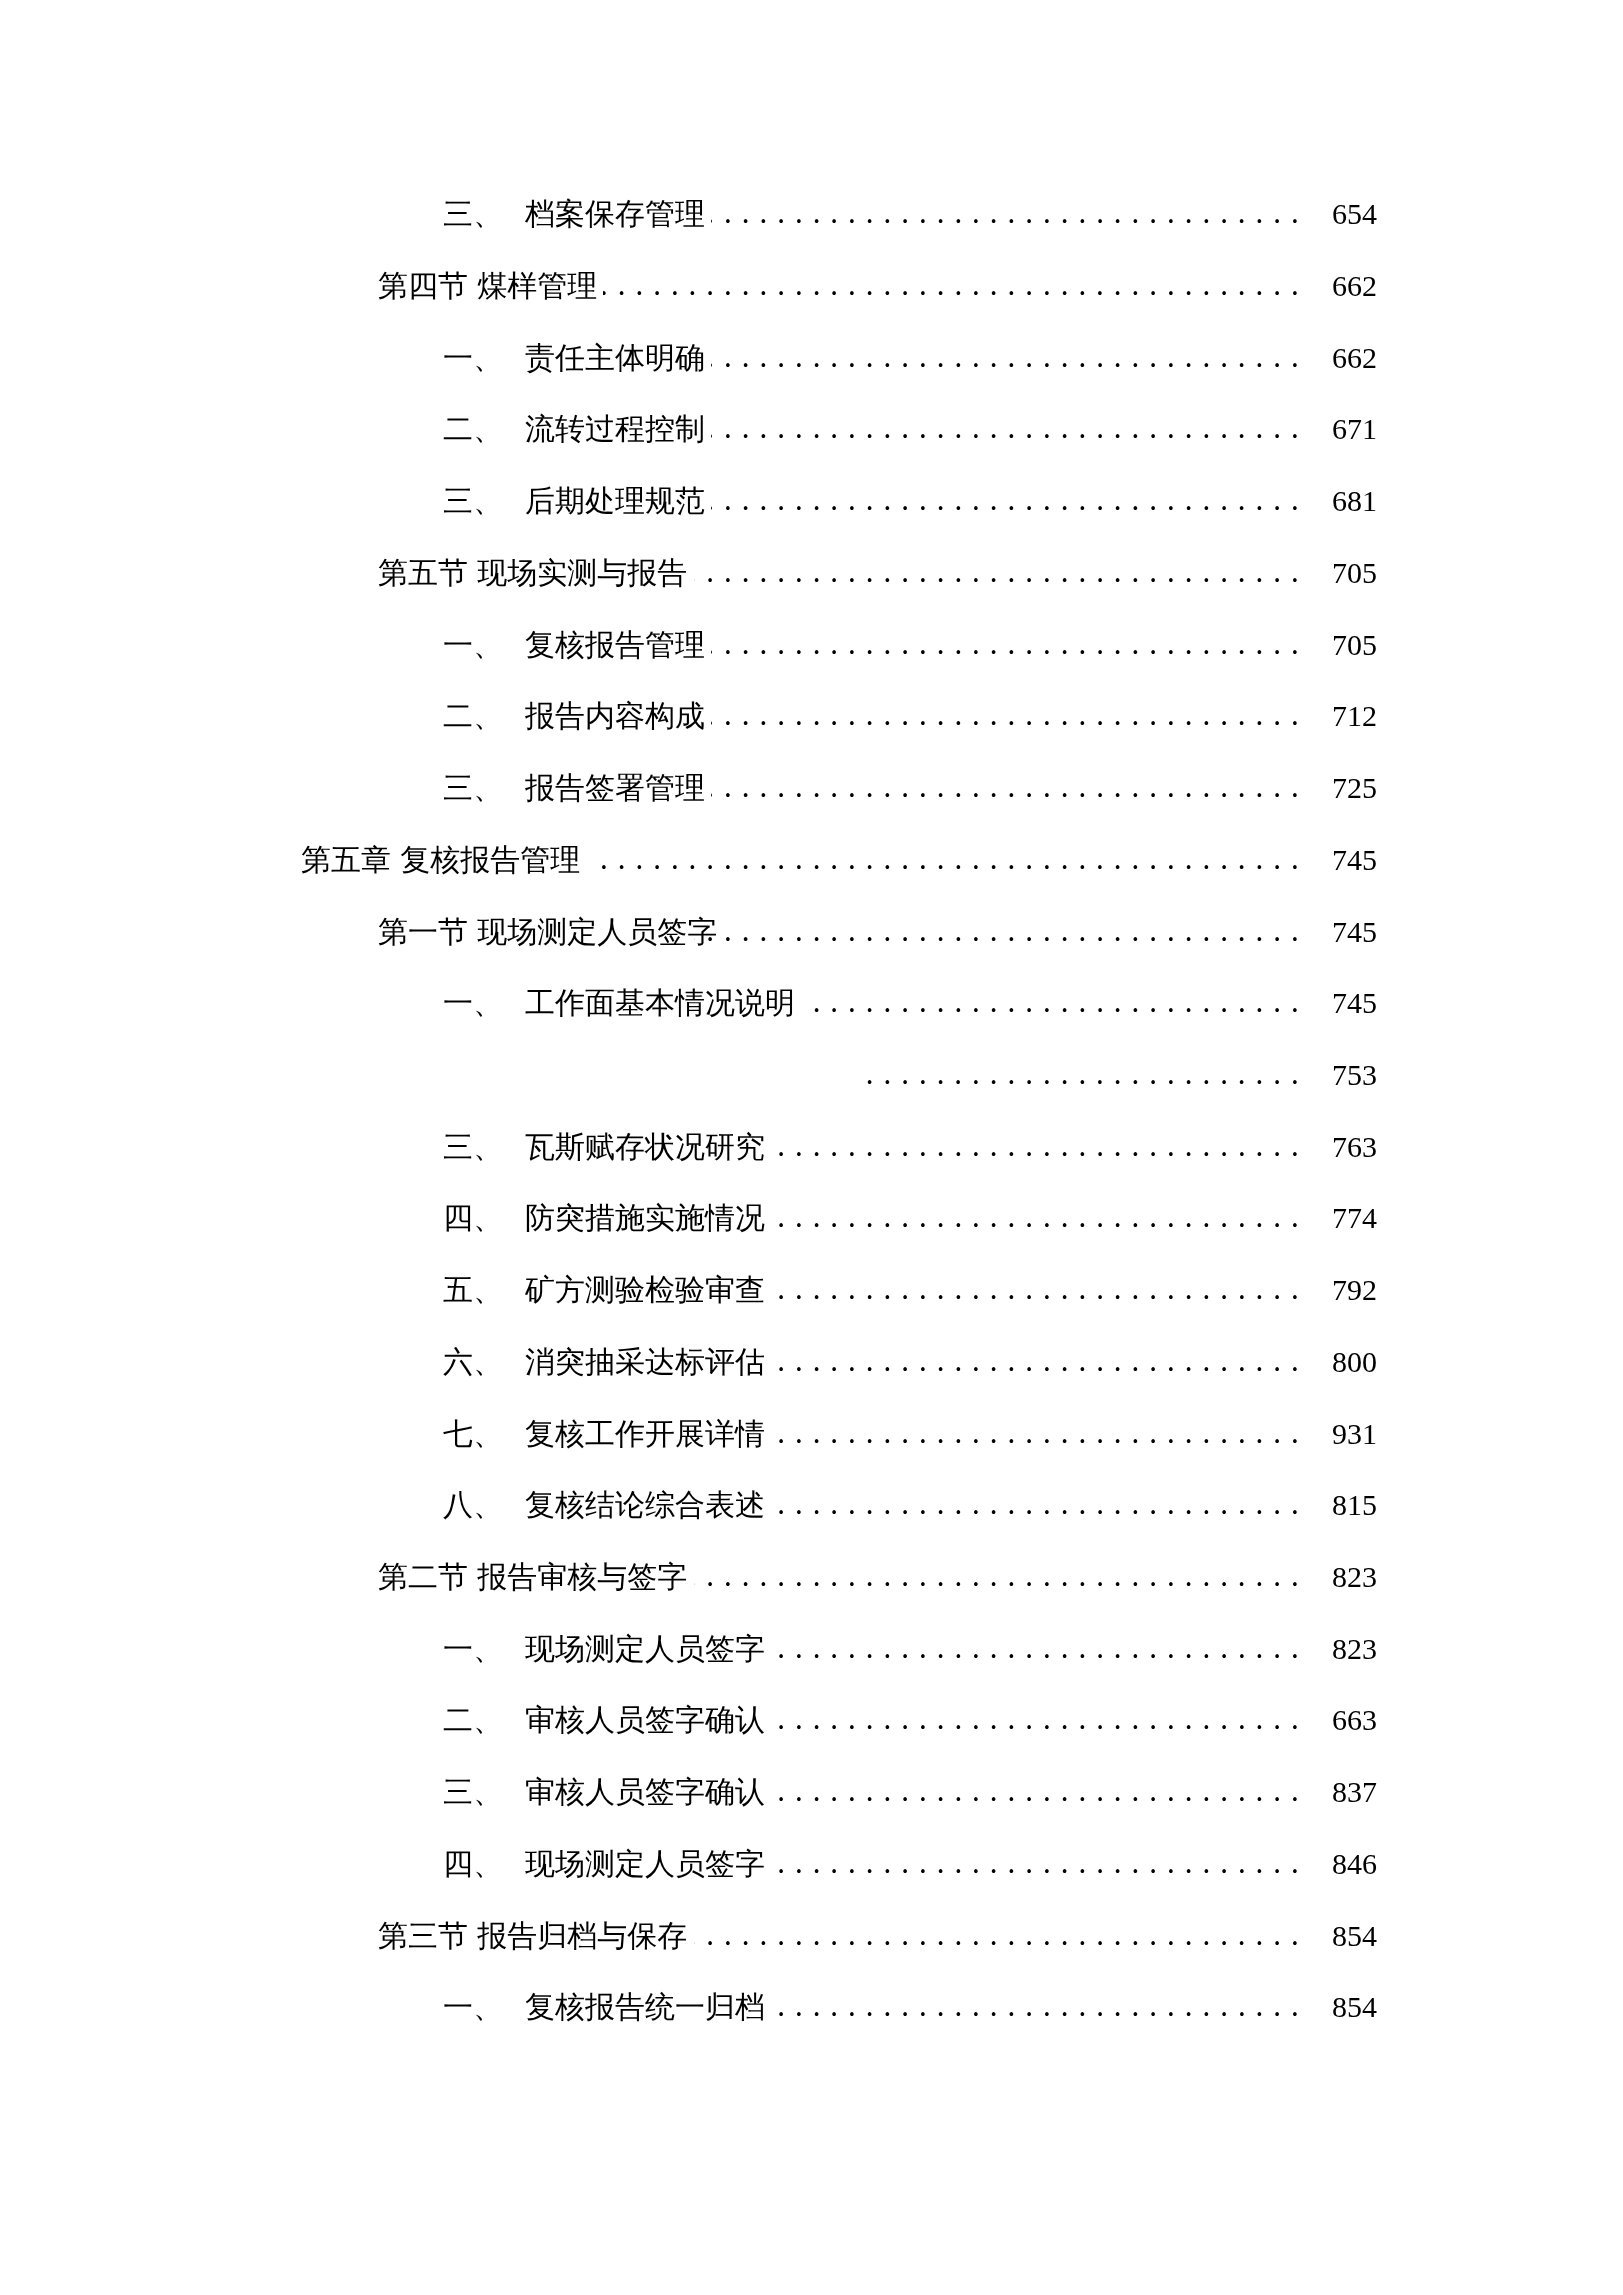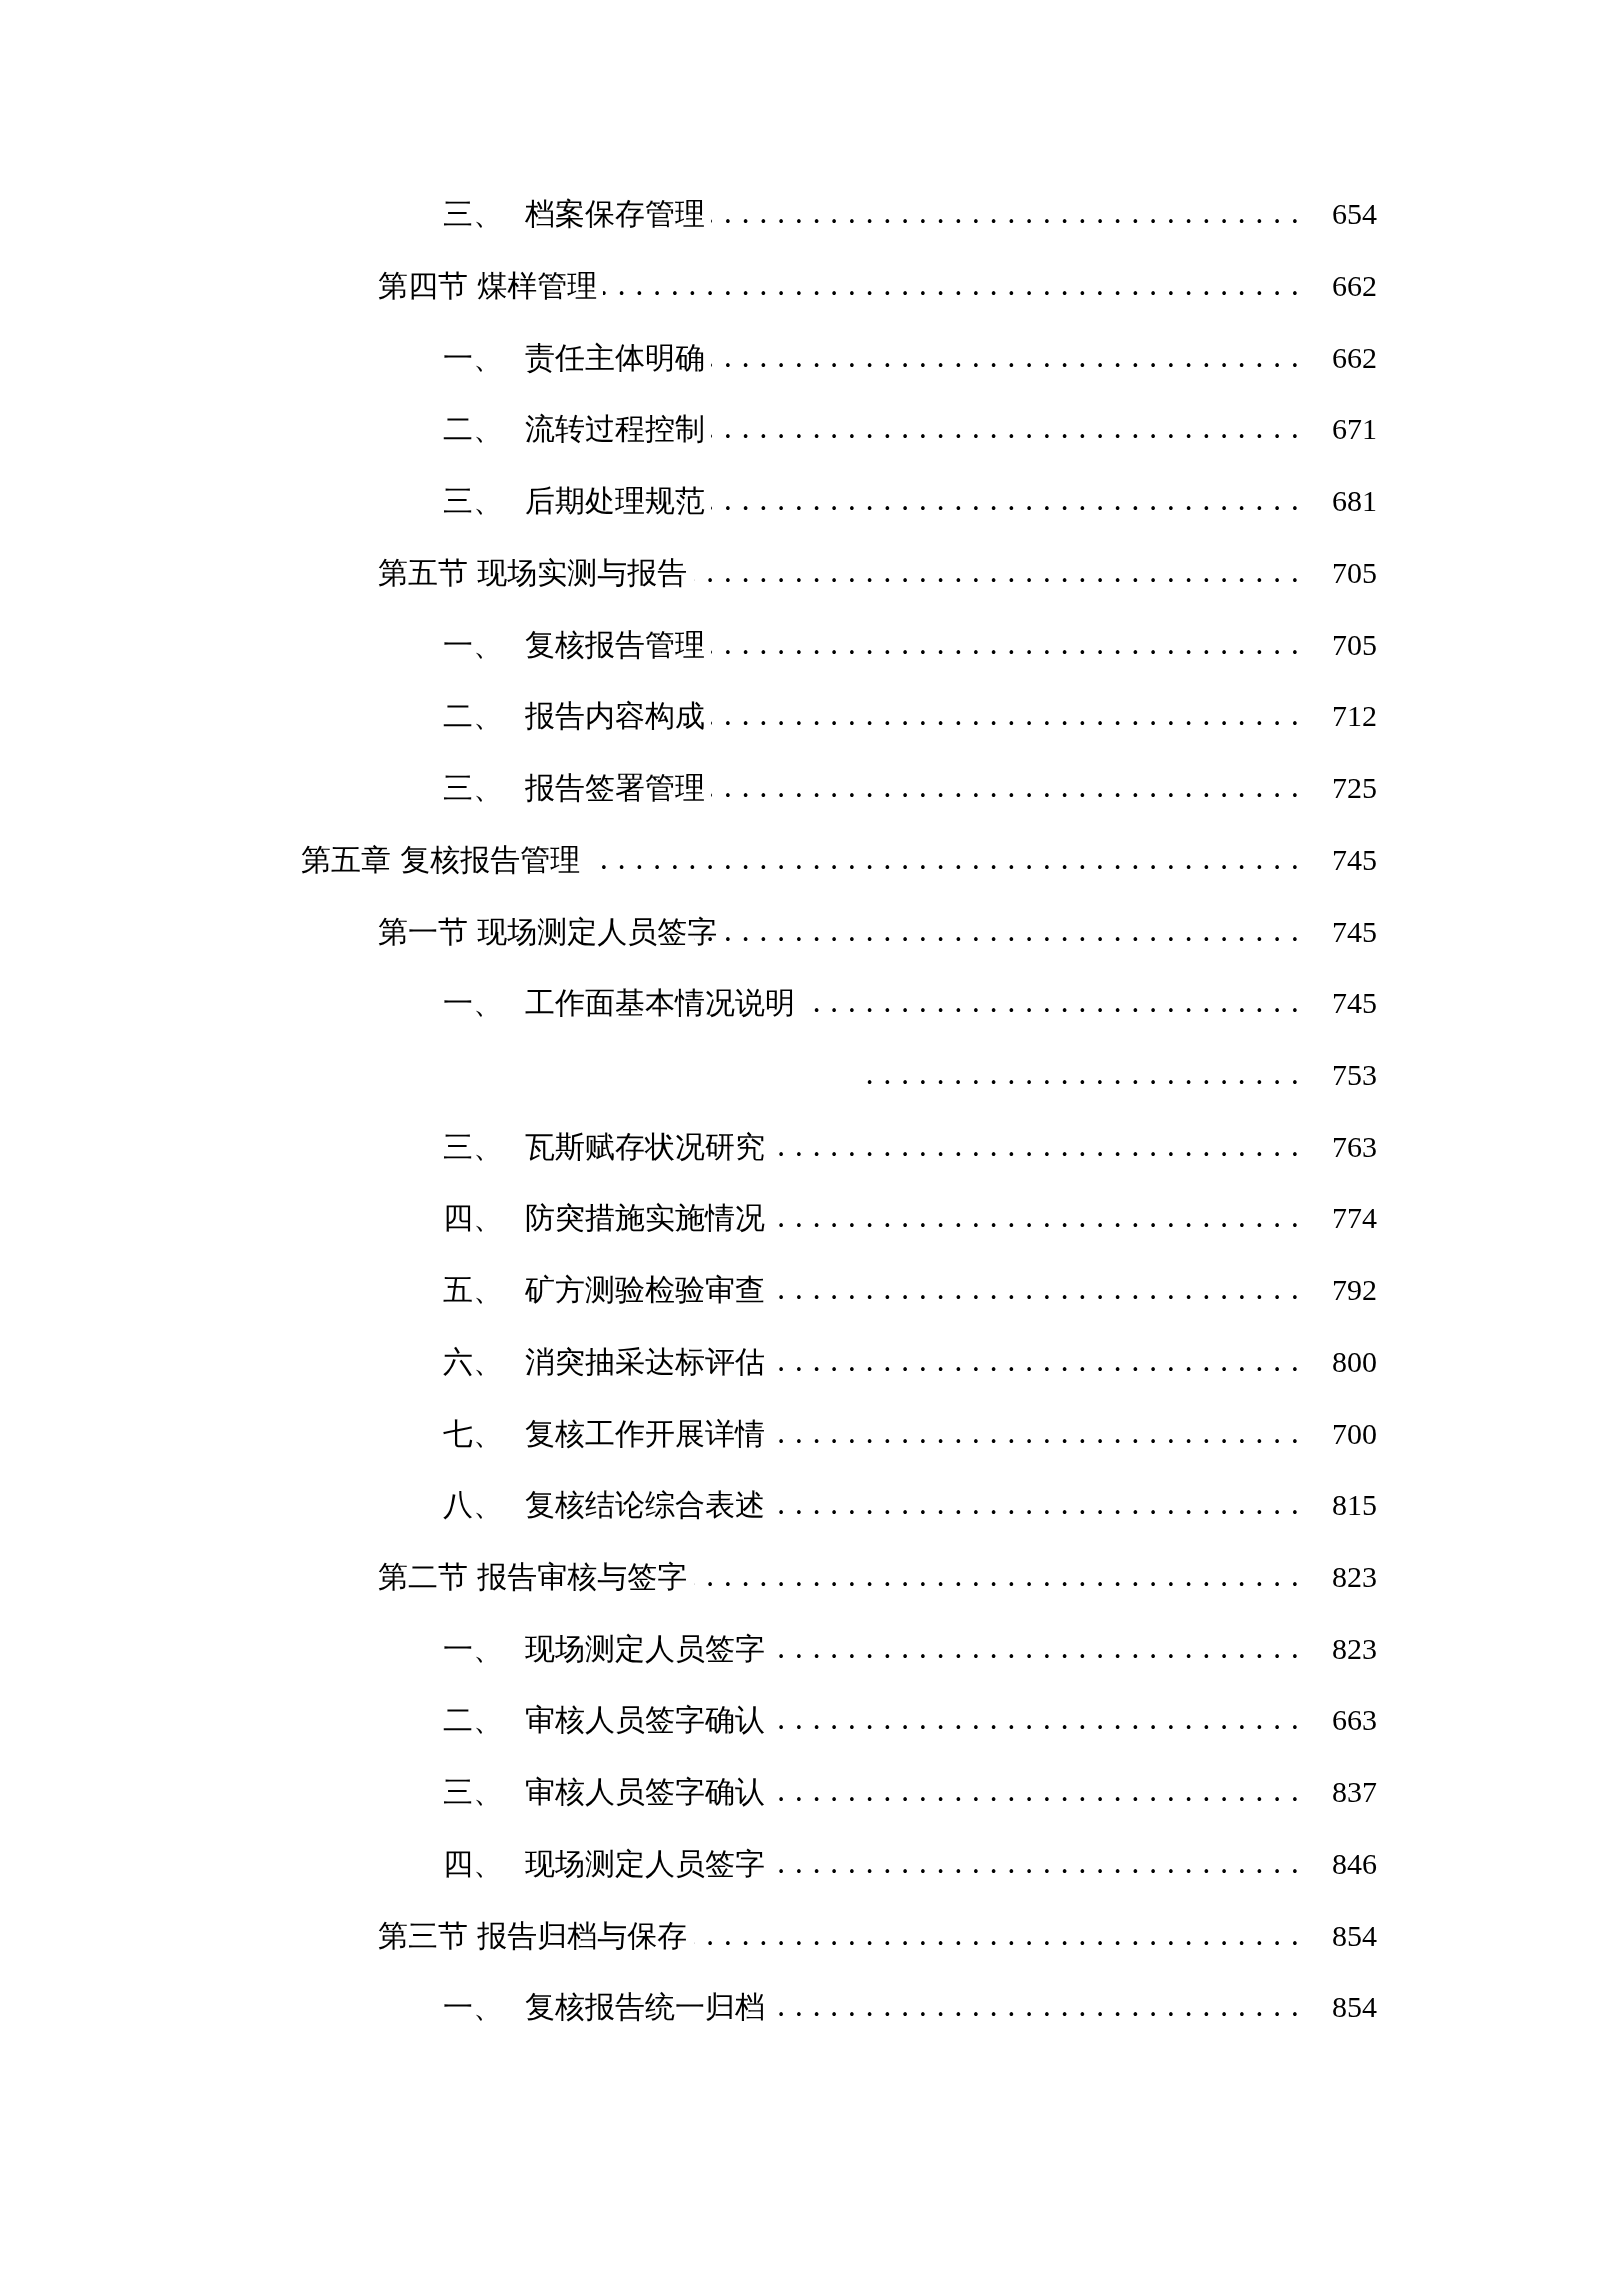--- a/index.html
+++ b/index.html
@@ -164,21 +164,21 @@
     <span class="toc-page">792</span>
   </a>
   <a class="toc-row lvl-item" style="top:1342px">
     <span class="toc-label"><span class="toc-num">六、</span><span>消突抽采达标评估</span></span>
     <span class="toc-leader" style="left: 771px; right: auto; width: 537px;">...................................</span>
     <span class="toc-page">800</span>
   </a>
   <a class="toc-row lvl-item" style="top:1414px">
     <span class="toc-label"><span class="toc-num">七、</span><span>复核工作开展详情</span></span>
     <span class="toc-leader" style="left: 771px; right: auto; width: 537px;">...................................</span>
-    <span class="toc-page">700</span>
+    <span class="toc-page">931</span>
   </a>
   <a class="toc-row lvl-item" style="top:1485px">
     <span class="toc-label"><span class="toc-num">八、</span><span>复核结论综合表述</span></span>
     <span class="toc-leader" style="left: 771px; right: auto; width: 537px;">...................................</span>
     <span class="toc-page">815</span>
   </a>
   <a class="toc-row lvl-section" style="top:1557px">
     <span class="toc-label"><span>第二节</span><span class="toc-gap"></span><span>报告审核与签字</span></span>
     <span class="toc-leader" style="left: 694px; right: auto; width: 614px;">........................................</span>
     <span class="toc-page">823</span>

